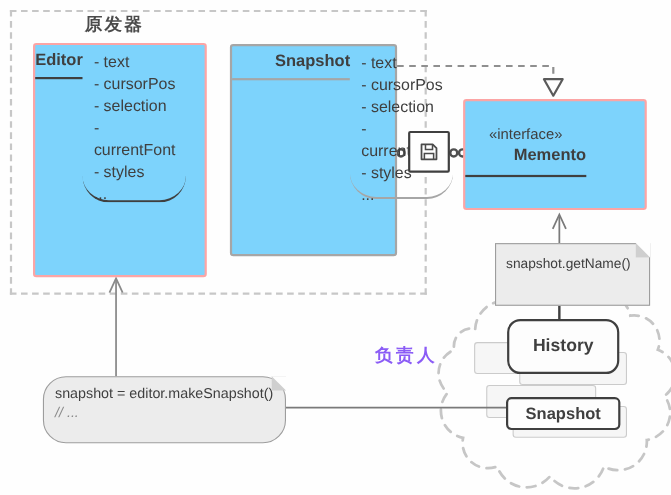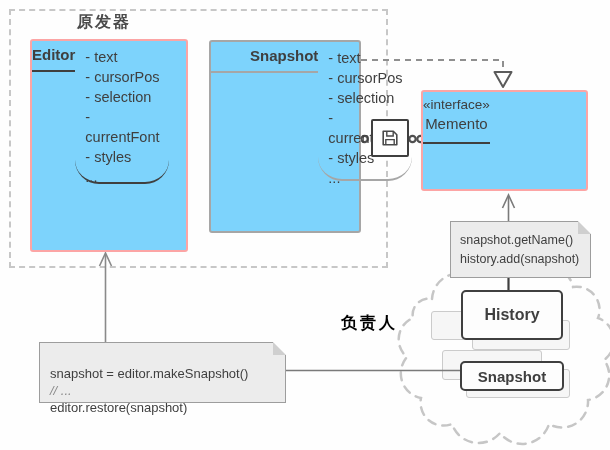--- a/index.html
+++ b/index.html
@@ -3,62 +3,62 @@
 <meta charset="utf-8">
 <style>
   html,body{margin:0;padding:0;background:#ffffff;}
   #stage{position:relative;width:610px;height:450px;background:#fefefe;overflow:hidden;
          font-family:"Liberation Sans","DejaVu Sans",sans-serif;color:#3f3f3f;}
   .abs{position:absolute;box-sizing:border-box;}
 
   
   #originator-frame{left:9px;top:9px;width:379px;height:259px;border:2px dashed #c7c7c7;z-index:1;}
   #originator-label{left:77px;top:12px;font-size:16px;font-weight:bold;color:#4b4b4b;letter-spacing:2px;z-index:5;text-align:center;}
-  #caretaker-label{left:341px;top:313px;font-size:16px;font-weight:bold;color:#000000;letter-spacing:3px;z-index:5;}
+  #caretaker-label{left:341px;top:313px;font-size:16px;font-weight:bold;color:#8b5cf6;letter-spacing:3px;z-index:5;}
 
   
   .uml{background:#7dd3fc;border:2px solid #fca5a5;border-radius:3px;z-index:4;display:flex;flex-direction:row;}
   .uml .hd{font-weight:bold;font-size:15px;text-align:center;line-height:27px;height:29px;border-bottom:2px solid #3f3f3f;flex:none;}
   .uml .sec{padding:6px 10px 0;font-size:14.5px;line-height:20px;}
   .uml .sec.mid{border-bottom:2px solid #3f3f3f;border-radius:24px;}
   .uml.light{border-color:#a6a6a6;}
   .uml.light .hd{border-bottom-color:#a6a6a6;padding-left:39px;}
   .uml.light .sec.mid{border-bottom-color:#a6a6a6;}
 
   #editor-class{left:30px;top:39px;width:158px;height:213px;}
   #editor-class .sec.mid{height:135px;}
   #snapshot-class{left:209px;top:40px;width:152px;height:193px;}
   #snapshot-class .sec.mid{height:131px;}
   #memento-class{left:421px;top:90px;width:167px;height:101px;}
-  #memento-class .hd2{text-align:center;padding-top:4px;height:46px;border-bottom:2px solid #3f3f3f;flex:none;}
+  #memento-class .hd2{text-align:center;padding-top:21px;height:46px;border-bottom:2px solid #3f3f3f;flex:none;}
   #memento-class .stereo{font-size:13.5px;line-height:18px;font-weight:normal;}
-  #memento-class .iname{font-size:15px;line-height:19px;font-weight:normal;}
+  #memento-class .iname{font-size:15px;line-height:19px;font-weight:bold;margin-left:44px;}
   #memento-class .sec{padding-top:5px;}
 
   
   .node{background:#fdfdfd;border:2.5px solid #3f3f3f;border-radius:5px;z-index:6;
         display:flex;align-items:center;justify-content:center;font-weight:bold;}
-  #history-node{left:461px;top:290px;width:102px;height:50px;font-size:16px;}
+  #history-node{left:461px;top:290px;width:102px;height:50px;font-size:16px;border-radius:12px;}
   #command-node{left:460px;top:361px;width:104px;height:30px;font-size:15px;}
   .ghost{background:#f6f6f6;border:1.5px solid #cbcbcb;border-radius:3px;z-index:2;}
   #ghost-1{left:431px;top:311px;width:40px;height:29px;}
   #ghost-2{left:472px;top:320px;width:98px;height:30px;}
   #ghost-3{left:442px;top:350px;width:100px;height:30px;}
   #ghost-4{left:466px;top:369px;width:104px;height:29px;}
 
   
   #floppy-box{left:371px;top:119px;width:38px;height:38px;border:2px solid #3f3f3f;border-radius:2px;
               background:#fefefe;z-index:6;display:flex;align-items:center;justify-content:center;}
 
   
   .note{background:#ececec;border:1.5px solid #9d9d9d;z-index:5;}
   .note .fold{position:absolute;top:-1px;right:-1px;width:0;height:0;
               border-style:solid;border-width:0 13px 13px 0;border-color:#fefefe #fefefe #cfcfcf #cfcfcf;}
   #note-memento{left:450px;top:221px;width:141px;height:57px;padding:9px 9px 0;font-size:12.5px;line-height:19px;}
-  #note-editor{left:39px;top:342px;width:247px;height:61px;padding:22px 10px 0;font-size:13px;line-height:17px;}
+  #note-editor{left:39px;top:342px;width:221px;height:61px;padding:6px 10px 0;font-size:13px;line-height:17px;border-radius:21px;}
   .code-comment{color:#8a8a8a;font-style:italic;}
 
   #connector-layer{left:0;top:0;width:610px;height:450px;z-index:3;pointer-events:none;}
   #cloud-layer{left:0;top:0;width:610px;height:450px;z-index:0;pointer-events:none;}
 </style>
 </head>
 <body>
 
 <div id="stage">
 
@@ -144,30 +144,28 @@
       <div class="stereo">«interface»</div>
       <div class="iname">Memento</div>
     </div>
     <div class="sec">
     </div>
   </div>
 
   <div id="note-memento" class="abs note">
     <div class="fold"></div>
     <div>snapshot.getName()</div>
-    <div>history.add(snapshot)</div>
   </div>
 
   <div id="history-node" class="abs node">
     <span>History</span>
   </div>
   <div id="command-node" class="abs node">
     <span>Snapshot</span>
   </div>
 
   <div id="note-editor" class="abs note">
     <div class="fold"></div>
     <div>snapshot = editor.makeSnapshot()</div>
     <div class="code-comment">// ...</div>
-    <div>editor.restore(snapshot)</div>
   </div>
 
 </div>
 
 </body></html>

